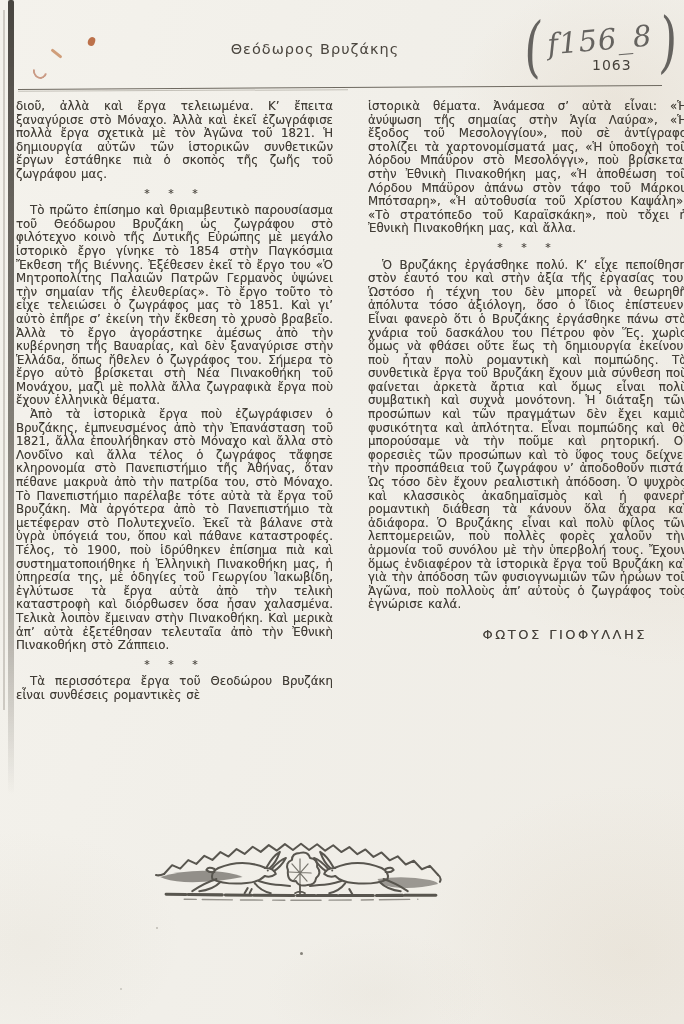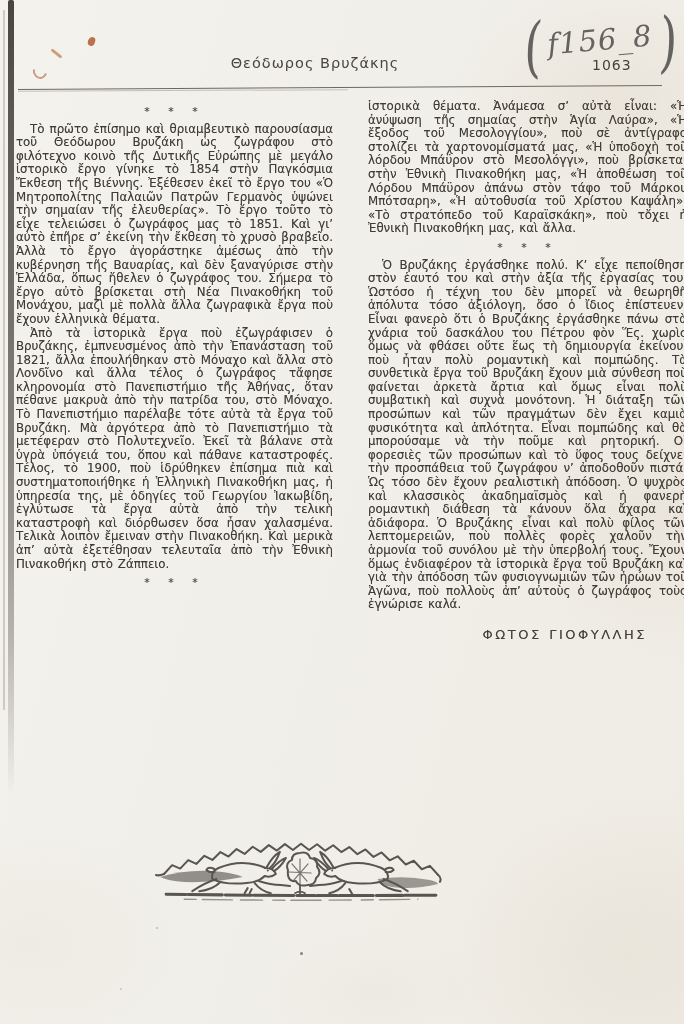--- a/index.html
+++ b/index.html
@@ -31,21 +31,21 @@
 
   
   .annotation{position:absolute;left:516px;top:-4px;width:168px;height:92px;
     transform:rotate(-5deg);color:#53514e;font-family:"DejaVu Serif",serif;font-style:italic;opacity:.88;
     display:flex;align-items:center;justify-content:center;gap:2px;}
   .annotation .paren{font-size:66px;line-height:1;display:inline-block;transform:scaleX(.7);font-weight:400;}
   .annotation .paren.close{transform:scaleX(.7) translateY(6px);}
   .annotation .an-body{font-size:29px;letter-spacing:1px;transform:translateY(-2px);}
 
   
-  .header-title{position:absolute;left:150px;top:55px;width:330px;text-align:center;
+  .header-title{position:absolute;left:150px;top:41px;width:330px;text-align:center;
     font-size:14.5px;letter-spacing:1px;color:#4b463f;}
   .page-number{position:absolute;left:592px;top:57px;font-size:14px;letter-spacing:1px;color:#45413a;}
   .rule{position:absolute;left:18px;top:87px;width:644px;height:1px;background:#6e6960;transform:rotate(-.35deg);}
   .rule2{position:absolute;left:18px;top:90px;width:330px;height:1px;background:#8a857a;opacity:.45;transform:rotate(-.3deg);}
 
   
   .col{position:absolute;top:100px;width:317px;font-size:11.8px;line-height:13.6px;
     text-align:justify;word-spacing:1px;color:#403c35;text-shadow:0 0 .4px rgba(62,56,48,.45);}
   .col-left{left:16px;}
   .col-right{left:368px;width:319px;}
@@ -77,24 +77,26 @@
     <span class="an-body">f156_8</span>
     <span class="paren close">)</span>
   </div>
 
   <div class="header-title">Θεόδωρος Βρυζάκης</div>
   <div class="page-number">1063</div>
   <div class="rule"></div>
   <div class="rule2"></div>
 
   <div class="col col-left">
+    <p class="para">διοῦ, ἀλλὰ καὶ ἔργα τελειωμένα. Κ’ ἔπειτα ξαναγύρισε στὸ Μόναχο. Ἀλλὰ καὶ ἐκεῖ ἐζωγράφισε πολλὰ ἔργα σχετικὰ μὲ τὸν Ἀγῶνα τοῦ 1821. Ἡ δημιουργία αὐτῶν τῶν ἱστορικῶν συνθετικῶν ἔργων ἐστάθηκε πιὰ ὁ σκοπὸς τῆς ζωῆς τοῦ ζωγράφου μας.</p>
     <p class="para sep">* * *</p>
     <p class="para indent">Τὸ πρῶτο ἐπίσημο καὶ θριαμβευτικὸ παρουσίασμα τοῦ Θεόδωρου Βρυζάκη ὡς ζωγράφου στὸ φιλότεχνο κοινὸ τῆς Δυτικῆς Εὐρώπης μὲ μεγάλο ἱστορικὸ ἔργο γίνηκε τὸ 1854 στὴν Παγκόσμια Ἔκθεση τῆς Βιέννης. Ἐξέθεσεν ἐκεῖ τὸ ἔργο του «Ὁ Μητροπολίτης Παλαιῶν Πατρῶν Γερμανὸς ὑψώνει τὴν σημαίαν τῆς ἐλευθερίας». Τὸ ἔργο τοῦτο τὸ εἶχε τελειώσει ὁ ζωγράφος μας τὸ 1851. Καὶ γι’ αὐτὸ ἐπῆρε σ’ ἐκείνη τὴν ἔκθεση τὸ χρυσὸ βραβεῖο. Ἀλλὰ τὸ ἔργο ἀγοράστηκε ἀμέσως ἀπὸ τὴν κυβέρνηση τῆς Βαυαρίας, καὶ δὲν ξαναγύρισε στὴν Ἑλλάδα, ὅπως ἤθελεν ὁ ζωγράφος του. Σήμερα τὸ ἔργο αὐτὸ βρίσκεται στὴ Νέα Πινακοθήκη τοῦ Μονάχου, μαζὶ μὲ πολλὰ ἄλλα ζωγραφικὰ ἔργα ποὺ ἔχουν ἑλληνικὰ θέματα.</p>
     <p class="para indent">Ἀπὸ τὰ ἱστορικὰ ἔργα ποὺ ἐζωγράφισεν ὁ Βρυζάκης, ἐμπνευσμένος ἀπὸ τὴν Ἐπανάσταση τοῦ 1821, ἄλλα ἐπουλήθηκαν στὸ Μόναχο καὶ ἄλλα στὸ Λονδῖνο καὶ ἄλλα τέλος ὁ ζωγράφος τἄφησε κληρονομία στὸ Πανεπιστήμιο τῆς Ἀθήνας, ὅταν πέθανε μακρυὰ ἀπὸ τὴν πατρίδα του, στὸ Μόναχο. Τὸ Πανεπιστήμιο παρέλαβε τότε αὐτὰ τὰ ἔργα τοῦ Βρυζάκη. Μὰ ἀργότερα ἀπὸ τὸ Πανεπιστήμιο τὰ μετέφεραν στὸ Πολυτεχνεῖο. Ἐκεῖ τὰ βάλανε στὰ ὑγρὰ ὑπόγειά του, ὅπου καὶ πάθανε καταστροφές. Τέλος, τὸ 1900, ποὺ ἱδρύθηκεν ἐπίσημα πιὰ καὶ συστηματοποιήθηκε ἡ Ἑλληνικὴ Πινακοθήκη μας, ἡ ὑπηρεσία της, μὲ ὁδηγίες τοῦ Γεωργίου Ἰακωβίδη, ἐγλύτωσε τὰ ἔργα αὐτὰ ἀπὸ τὴν τελικὴ καταστροφὴ καὶ διόρθωσεν ὅσα ἦσαν χαλασμένα. Τελικὰ λοιπὸν ἔμειναν στὴν Πινακοθήκη. Καὶ μερικὰ ἀπ’ αὐτὰ ἐξετέθησαν τελευταῖα ἀπὸ τὴν Ἐθνικὴ Πινακοθήκη στὸ Ζάππειο.</p>
     <p class="para sep">* * *</p>
+    <p class="para indent">Τὰ περισσότερα ἔργα τοῦ Θεοδώρου Βρυζάκη εἶναι συνθέσεις ρομαντικὲς σὲ</p>
   </div>
 
   <div class="col col-right">
     <p class="para">ἱστορικὰ θέματα. Ἀνάμεσα σ’ αὐτὰ εἶναι: «Ἡ ἀνύψωση τῆς σημαίας στὴν Ἁγία Λαύρα», «Ἡ ἔξοδος τοῦ Μεσολογγίου», ποὺ σὲ ἀντίγραφο στολίζει τὰ χαρτονομίσματά μας, «Ἡ ὑποδοχὴ τοῦ λόρδου Μπάϋρον στὸ Μεσολόγγι», ποὺ βρίσκεται στὴν Ἐθνικὴ Πινακοθήκη μας, «Ἡ ἀποθέωση τοῦ Λόρδου Μπάϋρον ἀπάνω στὸν τάφο τοῦ Μάρκου Μπότσαρη», «Ἡ αὐτοθυσία τοῦ Χρίστου Καψάλη», «Τὸ στρατόπεδο τοῦ Καραϊσκάκη», ποὺ τὄχει ἡ Ἐθνικὴ Πινακοθήκη μας, καὶ ἄλλα.</p>
     <p class="para sep">* * *</p>
     <p class="para indent">Ὁ Βρυζάκης ἐργάσθηκε πολύ. Κ’ εἶχε πεποίθηση στὸν ἑαυτό του καὶ στὴν ἀξία τῆς ἐργασίας του. Ὡστόσο ἡ τέχνη του δὲν μπορεῖ νὰ θεωρηθῆ ἀπόλυτα τόσο ἀξιόλογη, ὅσο ὁ ἴδιος ἐπίστευεν. Εἶναι φανερὸ ὅτι ὁ Βρυζάκης ἐργάσθηκε πάνω στὰ χνάρια τοῦ δασκάλου του Πέτρου φὸν Ἕς. χωρὶς ὅμως νὰ φθάσει οὔτε ἕως τὴ δημιουργία ἐκείνου, ποὺ ἦταν πολὺ ρομαντικὴ καὶ πομπώδης. Τὰ συνθετικὰ ἔργα τοῦ Βρυζάκη ἔχουν μιὰ σύνθεση ποὺ φαίνεται ἀρκετὰ ἄρτια καὶ ὅμως εἶναι πολὺ συμβατικὴ καὶ συχνὰ μονότονη. Ἡ διάταξη τῶν προσώπων καὶ τῶν πραγμάτων δὲν ἔχει καμιὰ φυσικότητα καὶ ἁπλότητα. Εἶναι πομπώδης καὶ θὰ μπορούσαμε νὰ τὴν ποῦμε καὶ ρητορική. Οἱ φορεσιὲς τῶν προσώπων καὶ τὸ ὕφος τους δείχνει τὴν προσπάθεια τοῦ ζωγράφου ν’ ἀποδοθοῦν πιστά. Ὡς τόσο δὲν ἔχουν ρεαλιστικὴ ἀπόδοση. Ὁ ψυχρὸς καὶ κλασσικὸς ἀκαδημαϊσμὸς καὶ ἡ φανερὴ ρομαντικὴ διάθεση τὰ κάνουν ὅλα ἄχαρα καὶ ἀδιάφορα. Ὁ Βρυζάκης εἶναι καὶ πολὺ φίλος τῶν λεπτομερειῶν, ποὺ πολλὲς φορὲς χαλοῦν τὴν ἁρμονία τοῦ συνόλου μὲ τὴν ὑπερβολή τους. Ἔχουν ὅμως ἐνδιαφέρον τὰ ἱστορικὰ ἔργα τοῦ Βρυζάκη καὶ γιὰ τὴν ἀπόδοση τῶν φυσιογνωμιῶν τῶν ἡρώων τοῦ Ἀγῶνα, ποὺ πολλοὺς ἀπ’ αὐτοὺς ὁ ζωγράφος τοὺς ἐγνώρισε καλά.</p>
     <p class="para signature">ΦΩΤΟΣ ΓΙΟΦΥΛΛΗΣ</p>
   </div>
 
   <div class="vignette">

